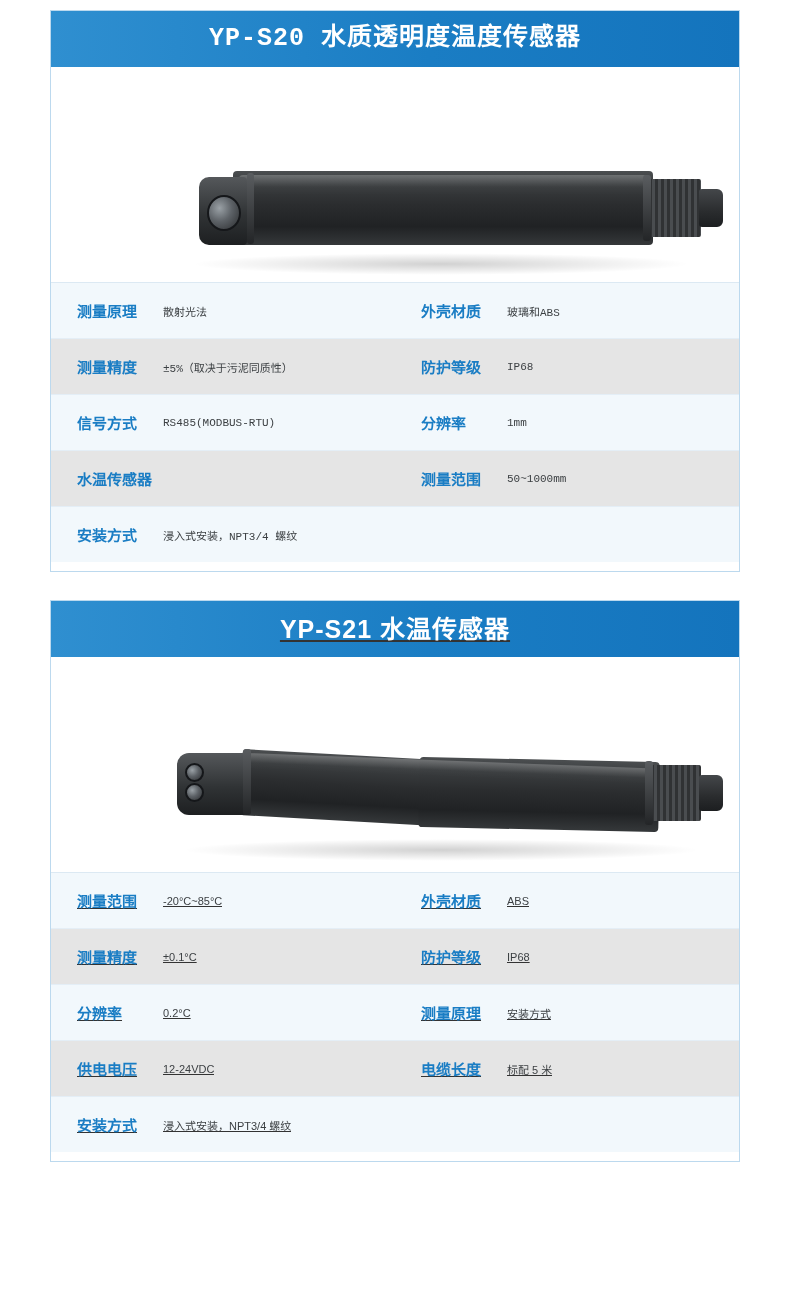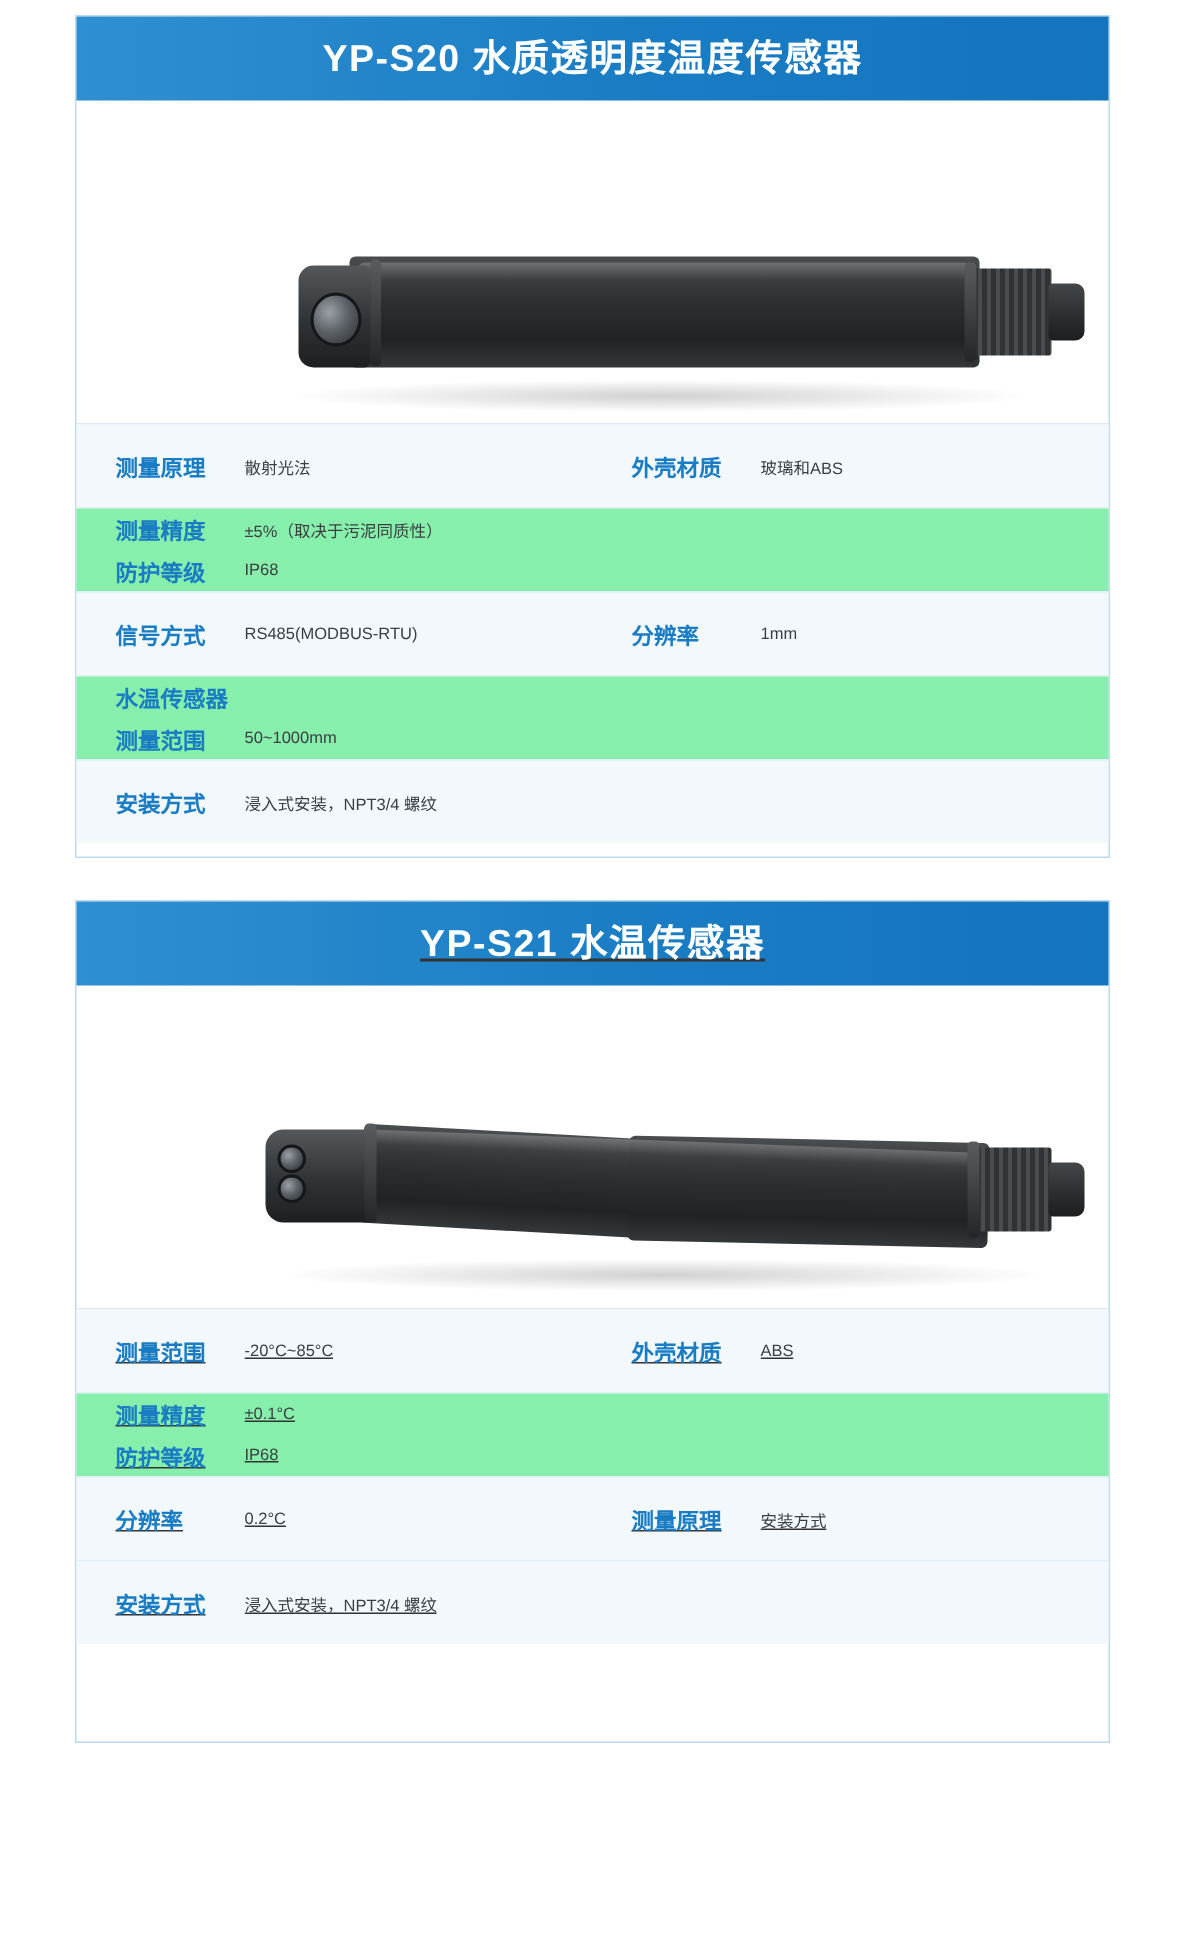--- a/index.html
+++ b/index.html
@@ -22,21 +22,21 @@
   }
 
   .product-card {
     position: absolute;
     left: 50px;
     width: 690px;
     box-sizing: border-box;
     border: 1px solid #bcd9ee;
     background: #ffffff;
   }
-  #card-0 { top: 10px; height: 562px; }
+  #card-0 { top: 10px; height: 562px; font-family: Liberation Mono, monospace; }
   #card-1 { top: 600px; height: 562px; text-decoration: underline; }
 
   .card-header {
     height: 56px;
     line-height: 56px;
     text-align: center;
     color: #ffffff;
     font-size: 25px;
     font-weight: bold;
     letter-spacing: 1px;
@@ -99,21 +99,21 @@
     border-top: 1px solid #dce9f3;
   }
   .spec-row {
     display: flex;
     height: 55px;
     align-items: stretch;
     border-bottom: 1px solid #e4eef6;
   }
   .spec-row:last-child { border-bottom: none; }
   .spec-row.odd { background: #f2f8fc; }
-  .spec-row.even { background: #86efac; flex-direction: column; }
+  .spec-row.even { background: #e5e5e5; }
   .spec-cell {
     display: flex;
     align-items: center;
     flex: 1 1 50%;
     min-width: 0;
     padding-left: 26px;
     box-sizing: border-box;
   }
   .spec-cell.full { flex: 1 1 100%; }
   .spec-key {
@@ -252,20 +252,30 @@
       <div class="spec-row odd">
         <div class="spec-cell">
           <span class="spec-key">分辨率</span>
           <span class="spec-val">0.2°C</span>
         </div>
         <div class="spec-cell">
           <span class="spec-key">测量原理</span>
           <span class="spec-val">安装方式</span>
         </div>
       </div>
+      <div class="spec-row even">
+        <div class="spec-cell">
+          <span class="spec-key">供电电压</span>
+          <span class="spec-val">12-24VDC</span>
+        </div>
+        <div class="spec-cell">
+          <span class="spec-key">电缆长度</span>
+          <span class="spec-val">标配 5 米</span>
+        </div>
+      </div>
       <div class="spec-row odd">
         <div class="spec-cell full">
           <span class="spec-key">安装方式</span>
           <span class="spec-val">浸入式安装，NPT3/4 螺纹</span>
         </div>
       </div>
     </div>
   </section>
 
 </div>

